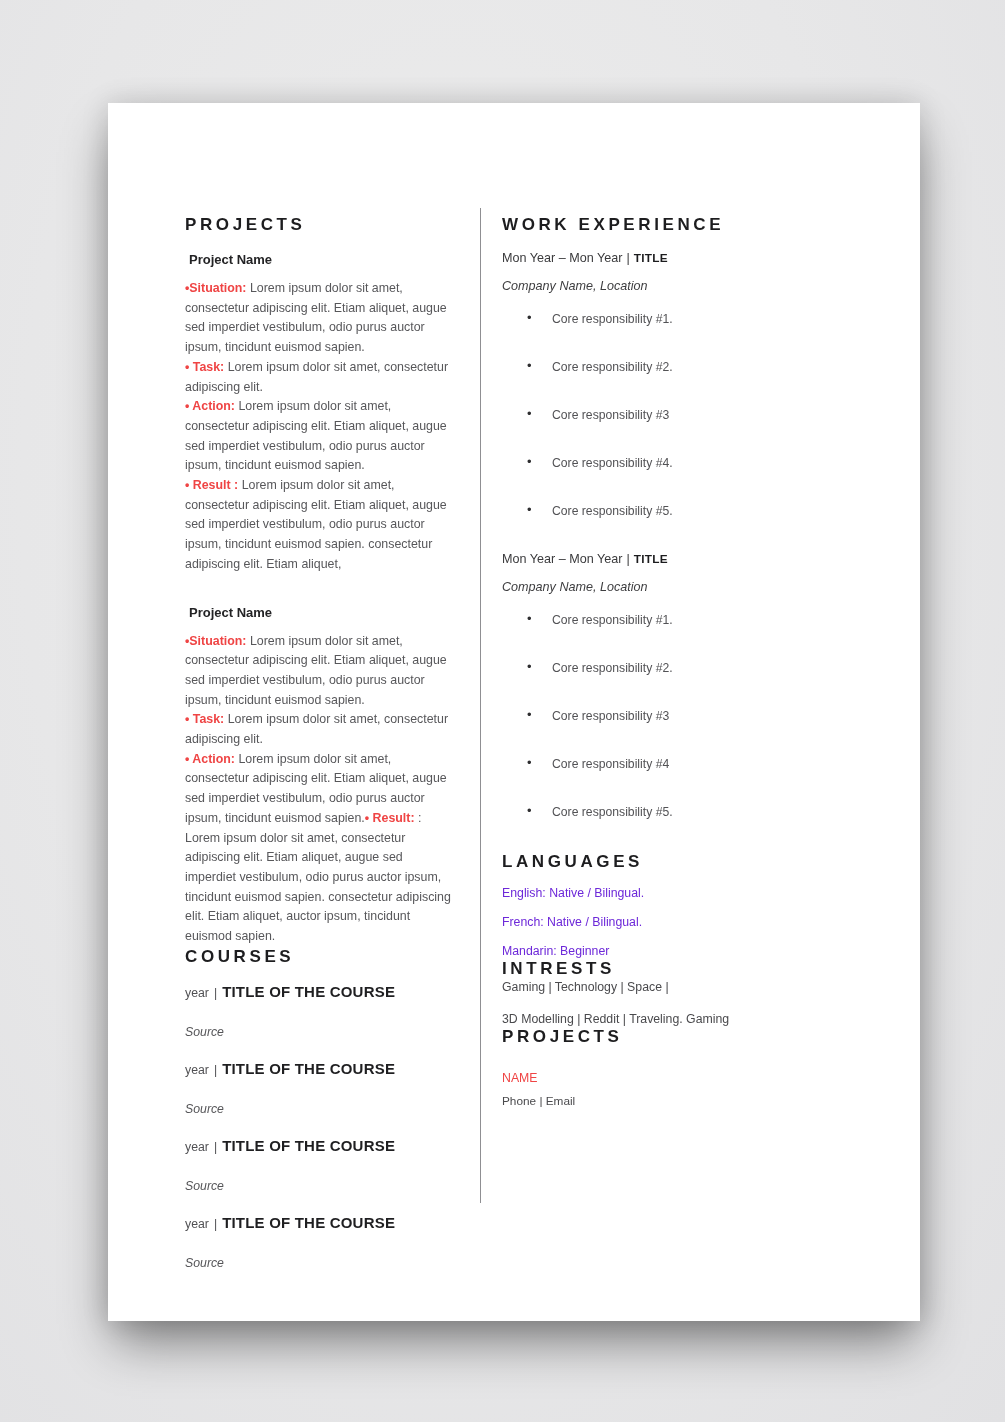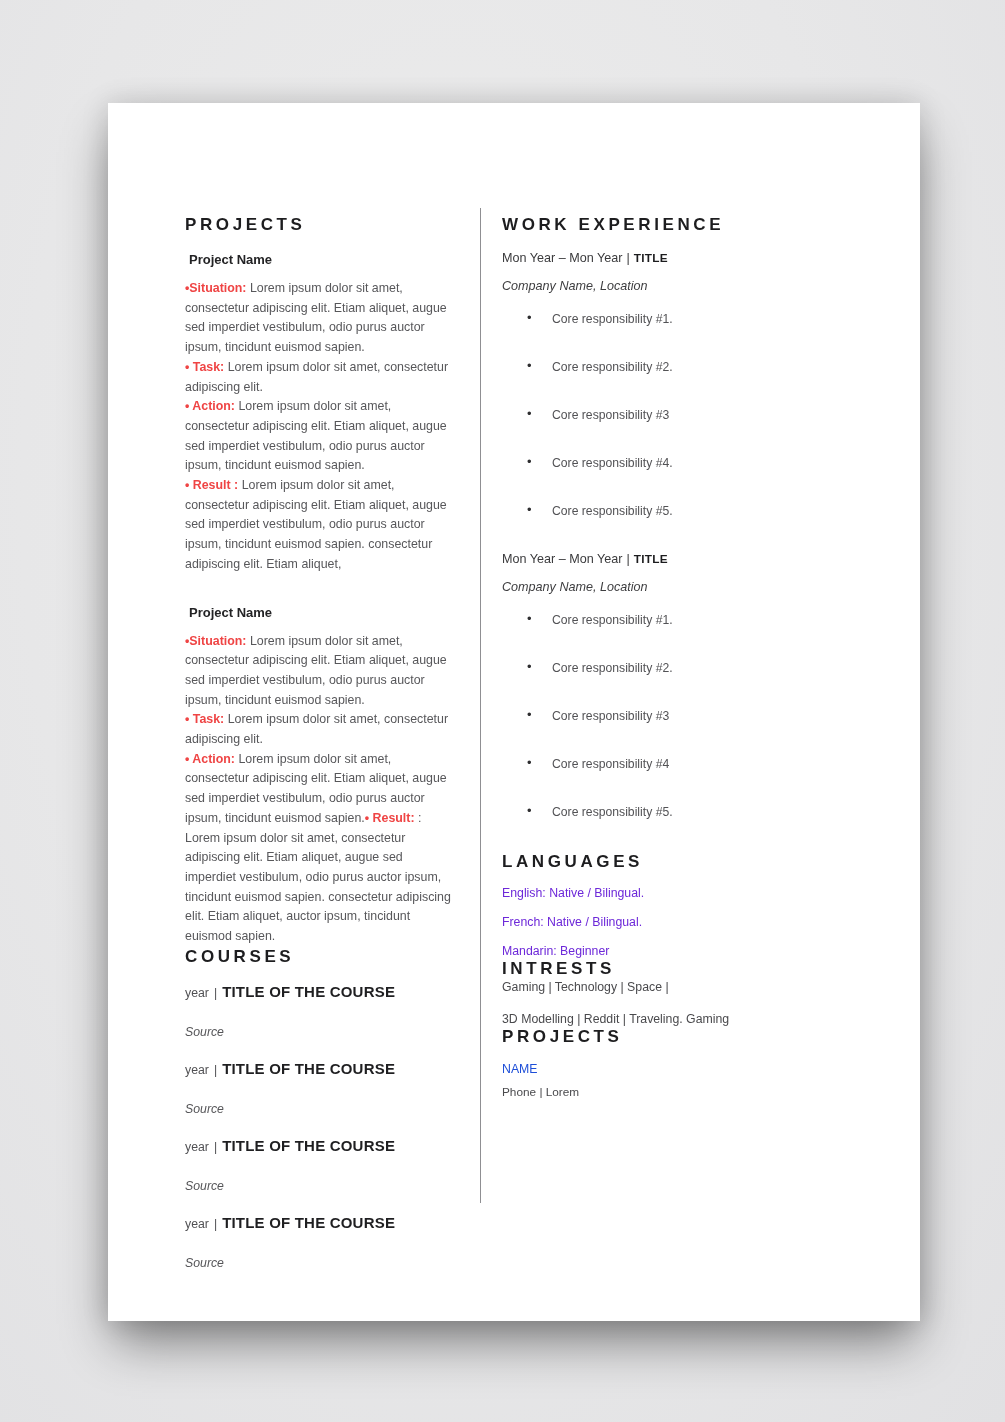--- a/index.html
+++ b/index.html
@@ -63,21 +63,21 @@
   }
 
   .languages-heading { margin-top: 13px; }
   .lang { margin-top: 13px; font-size: 12.3px; line-height: 16px; color: #6d28d9; }
 
   .interests-heading { margin-top: 30px; }
   .interest-line { font-size: 12.3px; line-height: 16px; color: #4a4a4d; }
   .interest-line + .interest-line { margin-top: 16px; }
 
   .references-heading { margin-top: 20px; }
-  .ref-name { margin-top: 15px; font-size: 12.3px; line-height: 15px; color: #1d4ed8; }
+  .ref-name { margin-top: 24px; font-size: 12.3px; line-height: 15px; color: #ef4444; }
   .ref-contact { margin-top: 8px; font-size: 11.8px; line-height: 15px; color: #4a4a4d; }
 </style>
 </head>
 <body>
 
 <div class="sheet">
   <div class="divider"></div>
 
   <div class="col-left">
     <h2 class="section">PROJECTS</h2>
@@ -143,15 +143,15 @@
     <div class="lang">English: Native / Bilingual.</div>
     <div class="lang">French: Native / Bilingual.</div>
     <div class="lang">Mandarin: Beginner</div>
 
     <h2 class="section interests-heading">INTRESTS</h2>
     <div class="interest-line">Gaming | Technology | Space |</div>
     <div class="interest-line">3D Modelling | Reddit | Traveling. Gaming</div>
 
     <h2 class="section references-heading">PROJECTS</h2>
     <div class="ref-name">NAME</div>
-    <div class="ref-contact">Phone | Lorem</div>
+    <div class="ref-contact">Phone | Email</div>
   </div>
 </div>
 
 </body></html>

